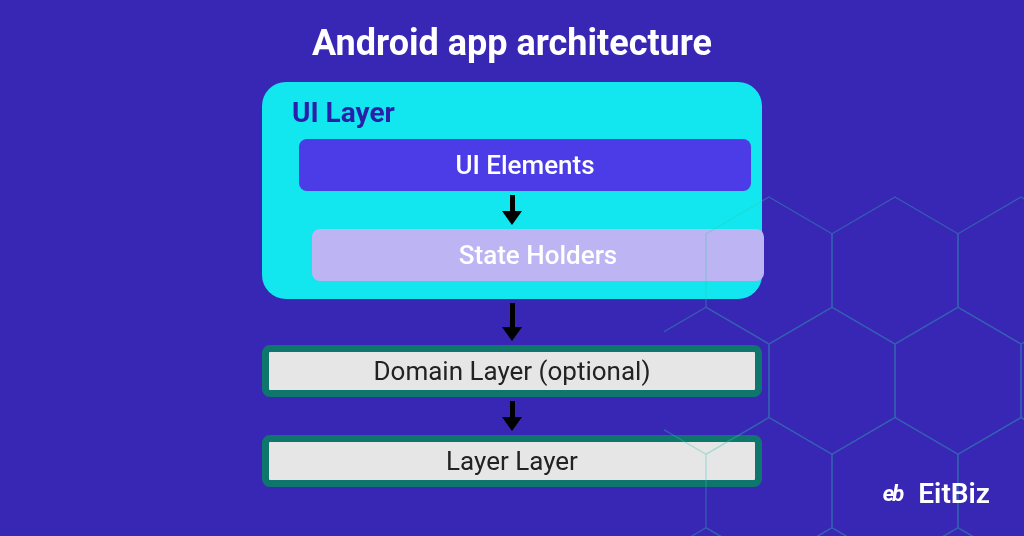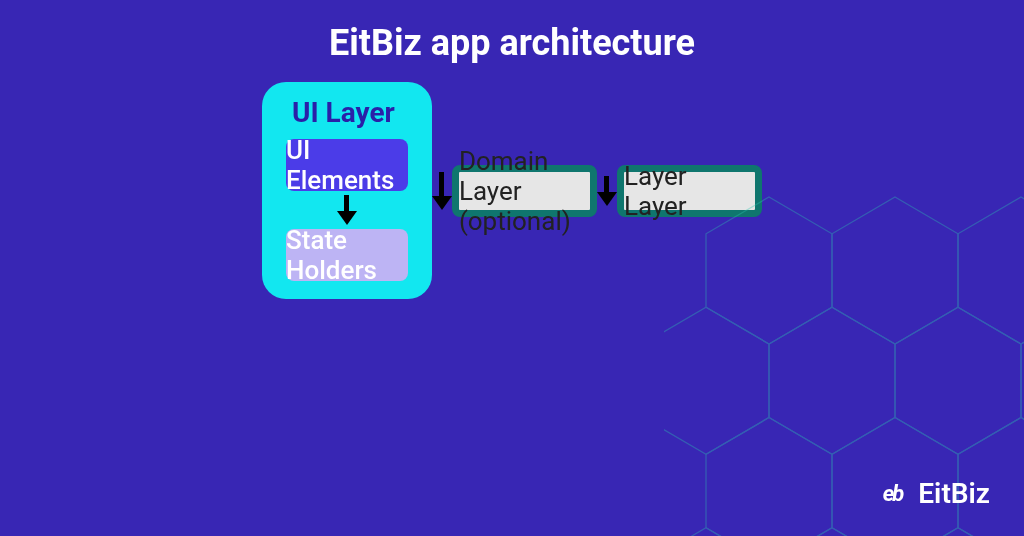--- a/index.html
+++ b/index.html
@@ -24,21 +24,21 @@
     color: #fff;
     font-size: 36px;
     font-weight: 700;
     text-align: center;
     padding-top: 22px;
   }
   .diagram {
     width: 500px;
     margin: 18px auto 0;
     display: flex;
-    flex-direction: row;
+    flex-direction: column;
     align-items: center;
   }
   .ui-layer {
     background: #12E7F0;
     border-radius: 24px;
     width: 100%;
     padding: 14px 24px 18px;
   }
   .ui-layer-title {
     color: #2A1FA8;
@@ -52,25 +52,27 @@
     display: flex;
     align-items: center;
     justify-content: center;
     font-size: 26px;
     width: 100%;
   }
   .box-ui-elements {
     background: #4B3CE8;
     color: #fff;
     font-weight: 500;
+    margin-left: 13px;
   }
   .box-state-holders {
     background: #BDB4F4;
     color: #fff;
     font-weight: 500;
+    margin-left: 26px;
   }
   .box-grey {
     background: #E6E6E6;
     color: #222;
     border: 7px solid #0f766e;
     font-weight: 400;
   }
   .arrow {
     display: flex;
     flex-direction: column;
@@ -123,21 +125,21 @@
     <polygon points="400,125 460,160 460,230 400,265 340,230 340,160"></polygon>
     <polygon points="100,230 160,265 160,335 100,370 40,335 40,265"></polygon>
     <polygon points="220,230 280,265 280,335 220,370 160,335 160,265"></polygon>
     <polygon points="340,230 400,265 400,335 340,370 280,335 280,265"></polygon>
     <polygon points="40,335 100,370 100,440 40,475 -20,440 -20,370"></polygon>
     <polygon points="160,335 220,370 220,440 160,475 100,440 100,370"></polygon>
     <polygon points="280,335 340,370 340,440 280,475 220,440 220,370"></polygon>
   </g>
 </svg>
 
-<div class="title">EitBiz app architecture</div>
+<div class="title">Android app architecture</div>
 
 <div class="diagram">
 
   <div class="ui-layer">
     <div class="ui-layer-title">UI Layer</div>
     <div class="box box-ui-elements">UI Elements</div>
     <div class="arrow short">
       <div class="shaft"></div>
         <div class="head"></div>
     </div>

